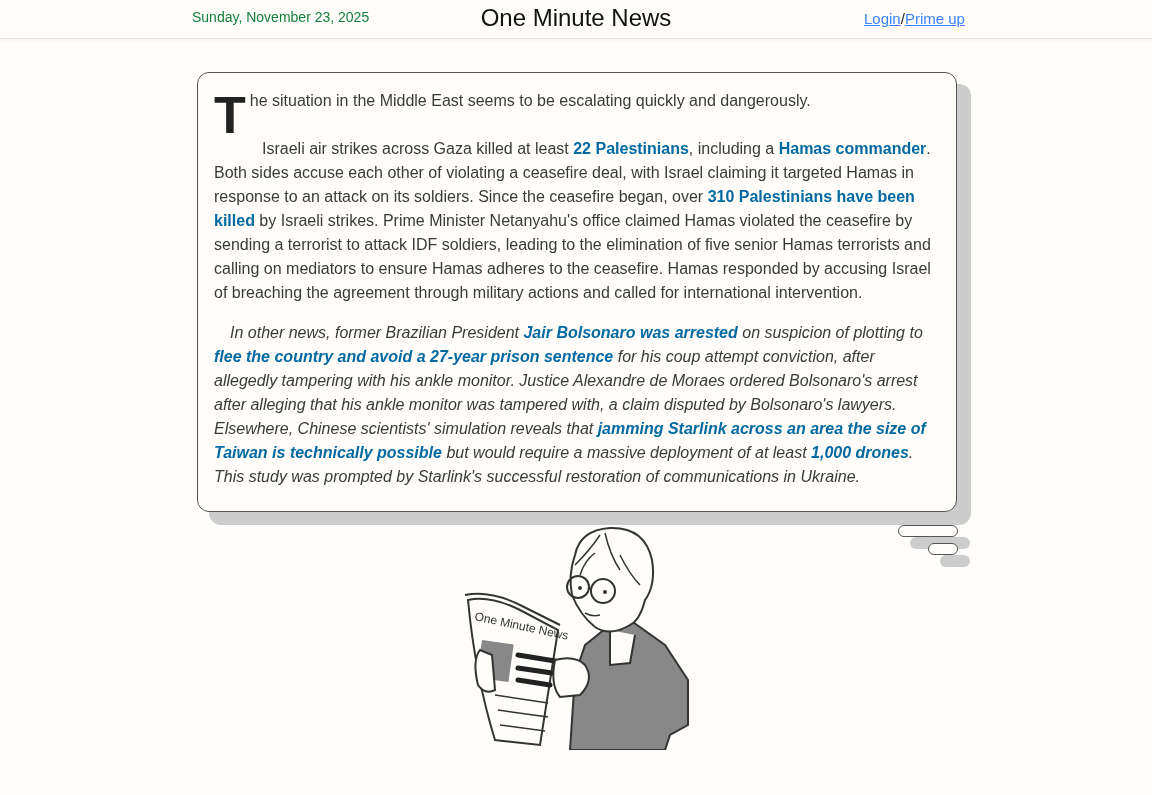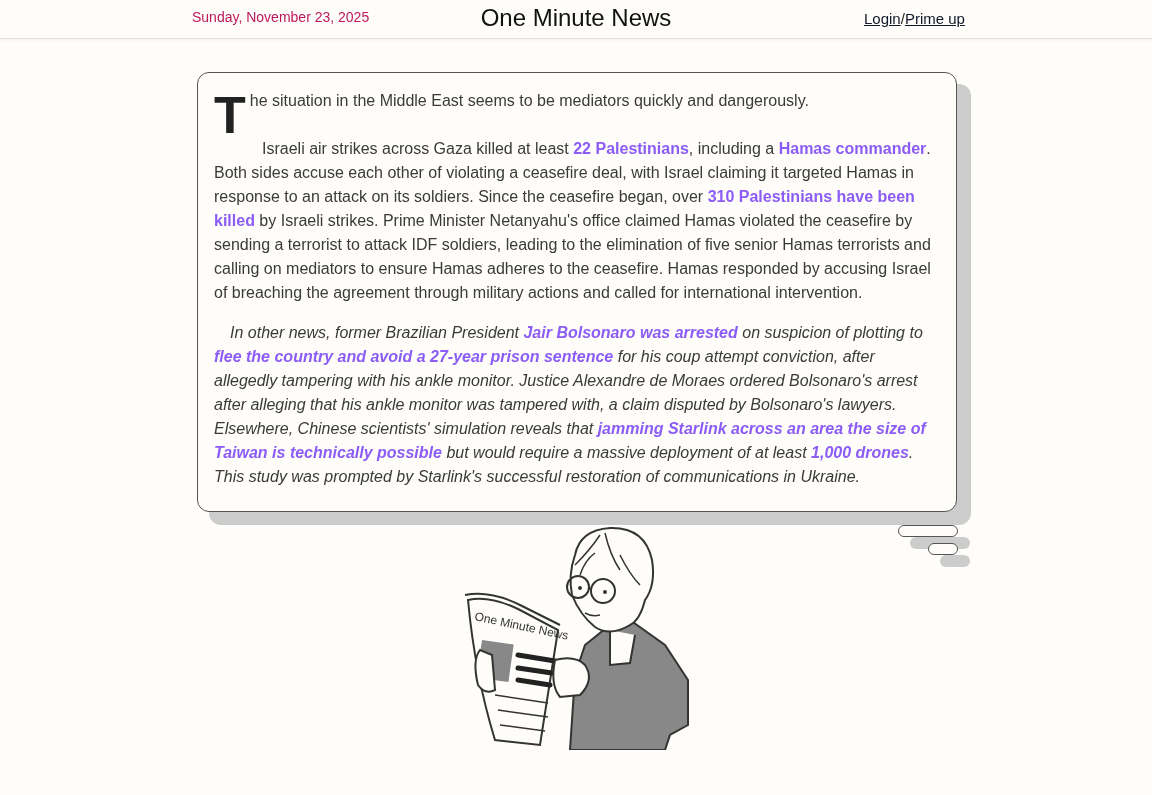--- a/index.html
+++ b/index.html
@@ -10,48 +10,48 @@
     color: #333;
   }
   .header {
     position: absolute; left: 0; top: 0; width: 1152px; height: 38px;
     background: #fefdf9;
     border-bottom: 1px solid #e2e2e2;
     box-shadow: 0 1px 3px rgba(0,0,0,0.06);
   }
   .header .date {
     position: absolute; left: 192px; top: 9px;
-    font-size: 14px; color: #be185d; text-align: center;
+    font-size: 14px; color: #15803d; text-align: center;
   }
   .header .title {
     position: absolute; left: 0; width: 1152px; top: 4px;
     text-align: center; font-size: 24px; color: #111; font-weight: 500;
     pointer-events: none;
   }
   .header .auth {
     position: absolute; left: 864px; top: 10px;
     font-size: 15px; color: #222;
   }
-  .header .auth a { color: #0f172a; text-decoration: underline; cursor: pointer; }
+  .header .auth a { color: #3b82f6; text-decoration: underline; cursor: pointer; }
 
   .bubble-shadow {
     position: absolute; left: 209px; top: 84px; width: 762px; height: 441px;
     background: #cccccc; border-radius: 12px;
   }
   .bubble {
     position: absolute; left: 197px; top: 72px; width: 760px; height: 440px;
     background: #fefdf9; border: 1px solid #555; border-radius: 12px;
     box-sizing: border-box;
   }
   .article {
     position: absolute; left: 16px; top: 16px; width: 728px;
     font-size: 16px; line-height: 24px; color: #3a3a3a;
   }
   .article p { margin: 0 0 16px 0; }
-  .article b { color: #8b5cf6; font-weight: bold; }
+  .article b { color: #0369a1; font-weight: bold; }
   .dropcap {
     float: left; font-size: 52px; line-height: 44px; font-weight: bold;
     color: #222; margin: 4px 4px 0 0; font-family: "Liberation Sans", sans-serif;
   }
   .p1 { margin-bottom: 16px !important; }
   .p2 { text-indent: 48px; }
   .p3 { text-indent: 16px; font-style: italic; }
 
   .pill { position: absolute; border-radius: 8px; }
   .pill.outline { background: #fefdf9; border: 1px solid #555; box-sizing: border-box; }
@@ -66,21 +66,21 @@
   <span class="date">Sunday, November 23, 2025</span>
   <div class="title">One Minute News</div>
   <span class="auth">
     <a>Login</a><span>/</span><a>Prime up</a>
   </span>
 </div>
 
 <div class="bubble-shadow"></div>
 <div class="bubble">
   <div class="article">
-    <p class="p1"><span class="dropcap">T</span><span>he situation in the Middle East seems to be mediators quickly and dangerously.</span></p>
+    <p class="p1"><span class="dropcap">T</span><span>he situation in the Middle East seems to be escalating quickly and dangerously.</span></p>
     <p class="p2" style="clear:both;"><span>Israeli air strikes across Gaza killed at least </span><b>22 Palestinians</b><span>, including a </span><b>Hamas commander</b><span>. Both sides accuse each other of violating a ceasefire deal, with Israel claiming it targeted Hamas in response to an attack on its soldiers. Since the ceasefire began, over </span><b>310 Palestinians have been killed</b><span> by Israeli strikes. Prime Minister Netanyahu's office claimed Hamas violated the ceasefire by sending a terrorist to attack IDF soldiers, leading to the elimination of five senior Hamas terrorists and calling on mediators to ensure Hamas adheres to the ceasefire. Hamas responded by accusing Israel of breaching the agreement through military actions and called for international intervention.</span></p>
     <p class="p3"><span>In other news, former Brazilian President </span><b>Jair Bolsonaro was arrested</b><span> on suspicion of plotting to </span><b>flee the country and avoid a 27-year prison sentence</b><span> for his coup attempt conviction, after allegedly tampering with his ankle monitor. Justice Alexandre de Moraes ordered Bolsonaro's arrest after alleging that his ankle monitor was tampered with, a claim disputed by Bolsonaro's lawyers. Elsewhere, Chinese scientists' simulation reveals that </span><b>jamming Starlink across an area the size of Taiwan is technically possible</b><span> but would require a massive deployment of at least </span><b>1,000 drones</b><span>. This study was prompted by Starlink's successful restoration of communications in Ukraine.</span></p>
   </div>
 </div>
 
 <div class="pill gray" style="left:910px; top:537px; width:60px; height:12px;"></div>
 <div class="pill outline" style="left:898px; top:525px; width:60px; height:12px;"></div>
 <div class="pill gray" style="left:940px; top:555px; width:30px; height:12px;"></div>
 <div class="pill outline" style="left:928px; top:543px; width:30px; height:12px;"></div>
 

